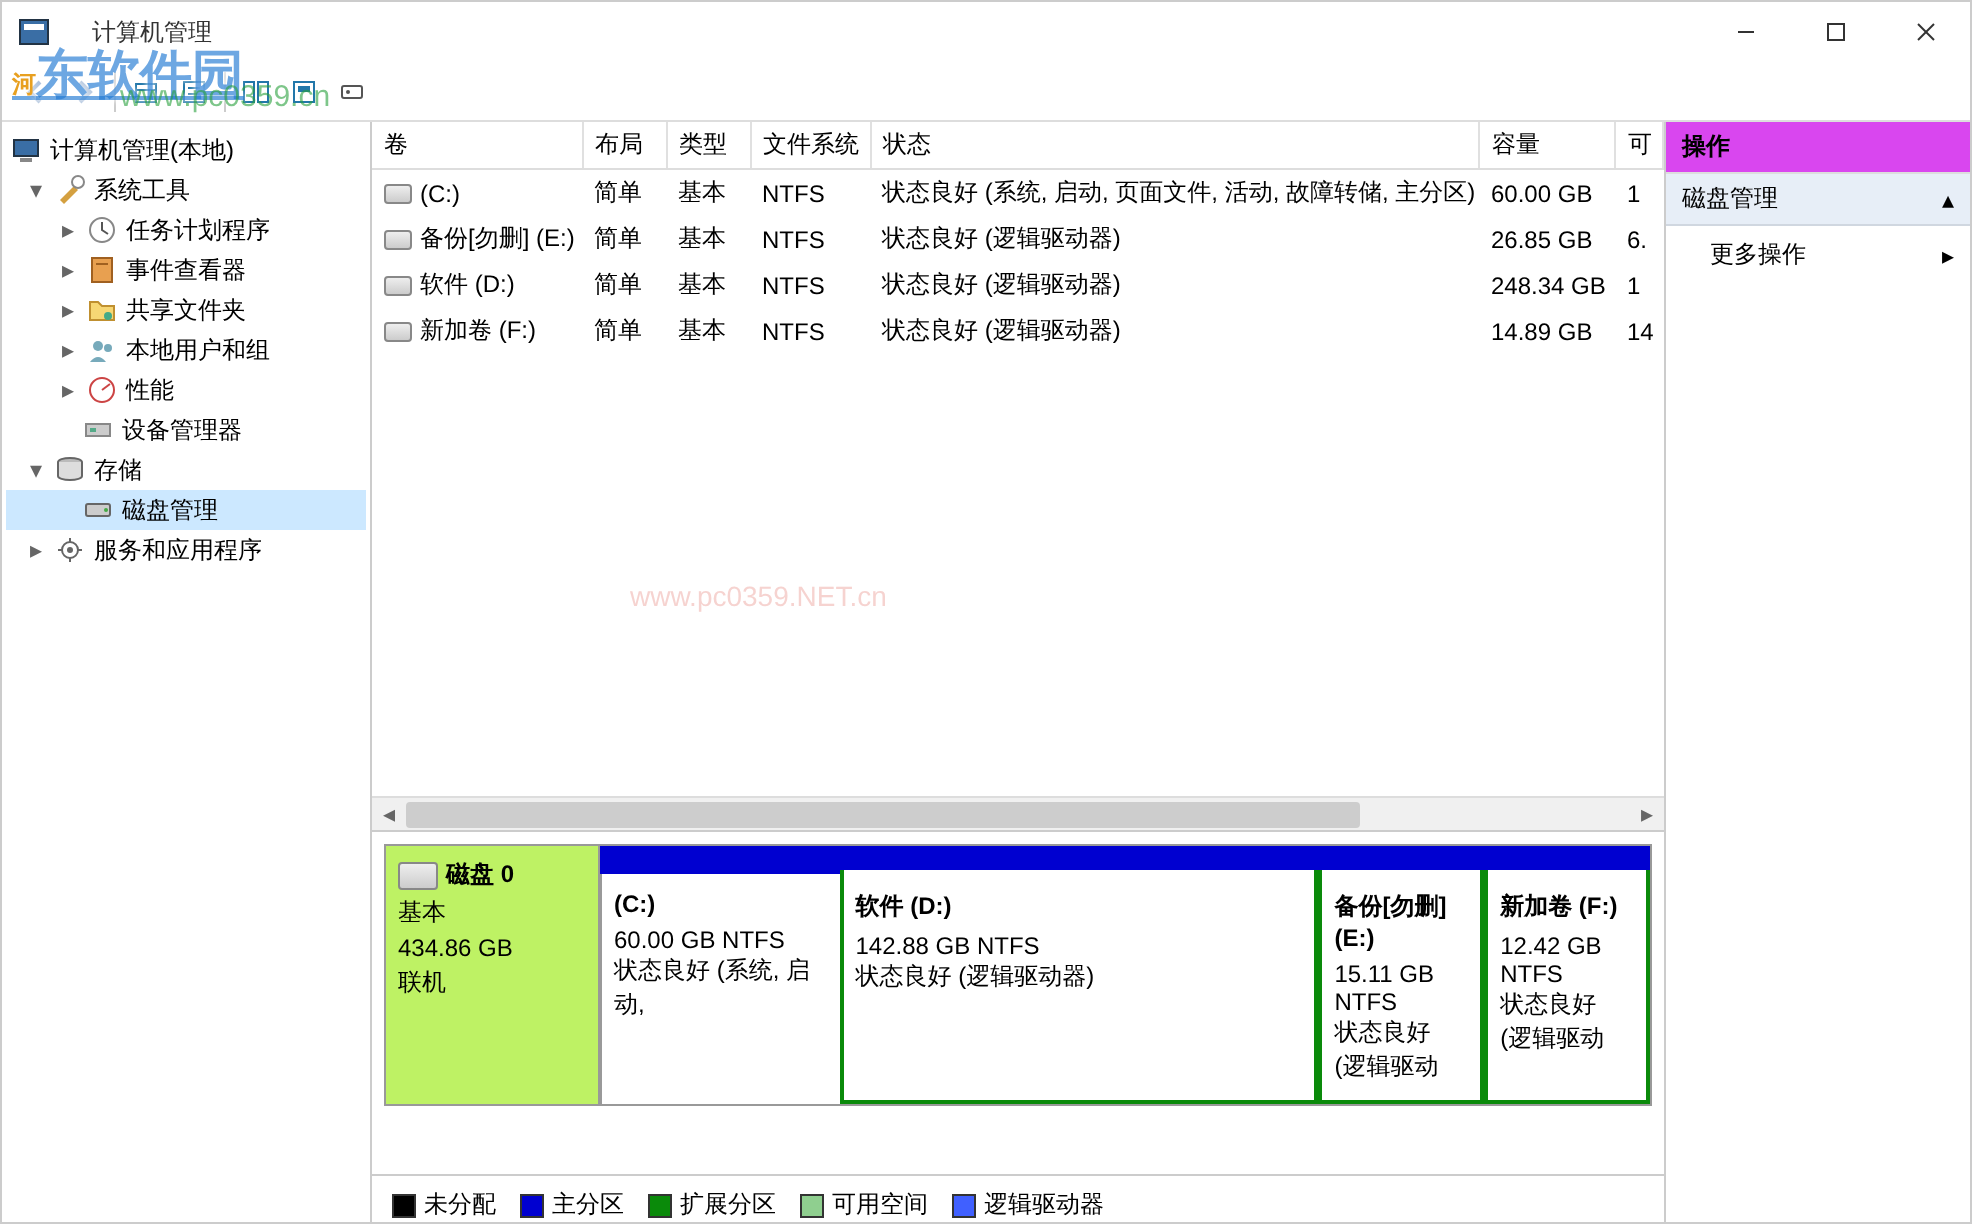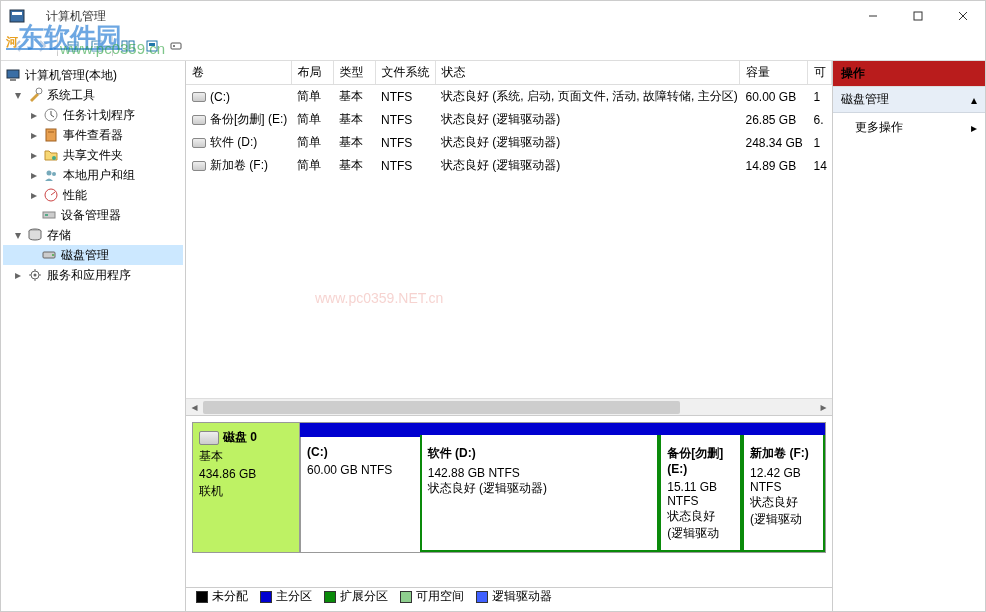--- a/index.html
+++ b/index.html
@@ -50,26 +50,26 @@
 .disk-info b { font-weight:bold; }
 .disk-info div { margin-bottom:2px; }
 
 .parts { display:flex; flex:1; border-top:1px solid #999; border-right:1px solid #999; border-bottom:1px solid #999; }
 .part { flex:1; display:flex; flex-direction:column; }
 .part-hdr { height:14px; background:#0000d0; }
 .part-body { flex:1; border-left:1px solid #999; padding:8px 6px; background:#fff; }
 .part-body b { font-weight:bold; display:block; margin-bottom:4px; }
 .part.ext .part-body { border:2px solid #0a8a0a; border-top:none; margin-top:-2px; padding-top:10px; }
 
-.legend { height:24px; border-top:1px solid #ccc; display:flex; align-items:flex-start; padding:0 10px; gap:12px; }
+.legend { height:24px; border-top:1px solid #ccc; display:flex; align-items:flex-end; padding:0 10px; gap:12px; }
 .lg { display:flex; align-items:center; gap:4px; }
 .sw { width:12px; height:12px; display:inline-block; border:1px solid #333; }
 
 .actions-pane { width:153px; border-left:1px solid #ccc; display:flex; flex-direction:column; }
-.ap-hdr { padding:4px 8px; border-bottom:1px solid #ddd; font-weight:bold; background:#b91c1c; }
+.ap-hdr { padding:4px 8px; border-bottom:1px solid #ddd; font-weight:bold; background:#d946ef; }
 .ap-group { background:#e7eef7; padding:4px 8px; display:flex; justify-content:space-between; align-items:center; border-bottom:1px solid #d0d7e0; }
 .ap-item { padding:6px 8px 6px 22px; display:flex; justify-content:space-between; align-items:center; }
 
 .watermark1 { position:absolute; left:6px; top:20px; font-size:26px; font-weight:bold; color:rgba(30,120,210,.65); pointer-events:none; text-shadow:0 0 3px #fff;text-decoration:underline; }
 .watermark1 .o { color:#e8a020; }
 .watermark2 { position:absolute; left:60px; top:40px; font-size:15px; color:rgba(40,160,60,.6); pointer-events:none; }
 .watermark3 { position:absolute; left:315px; top:290px; font-size:14px; color:rgba(230,130,120,.35); pointer-events:none;text-align:center; }
 </style>
 </head>
 <body>
@@ -346,20 +346,21 @@
               <div>基本</div>
               <div>434.86 GB</div>
               <div>联机</div>
             </div>
             <div class="parts" id="parts">
                 <div class="part" style="flex: 1.3 1 0%;">
                   <div class="part-hdr"></div>
                   <div class="part-body">
                     <b>(C:)</b>
                     <div>60.00 GB NTFS</div>
+                    <div>状态良好 (系统, 启动,</div>
                   </div>
                 </div>
                 <div class="part ext" style="flex: 2.6 1 0%;">
                   <div class="part-hdr"></div>
                   <div class="part-body">
                     <b>软件   (D:)</b>
                     <div>142.88 GB NTFS</div>
                     <div>状态良好 (逻辑驱动器)</div>
                   </div>
                 </div>

